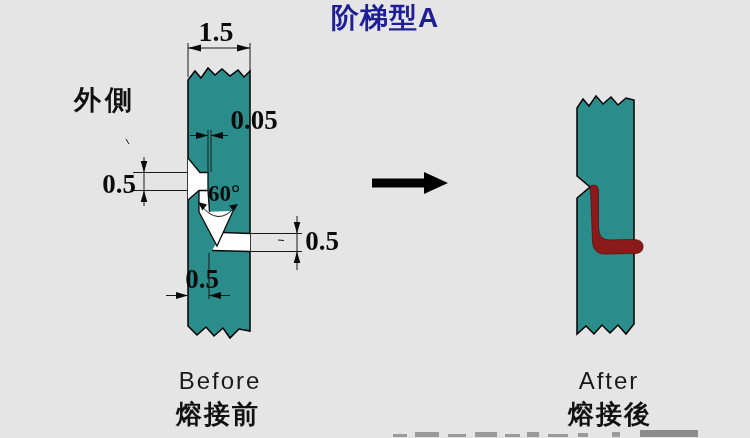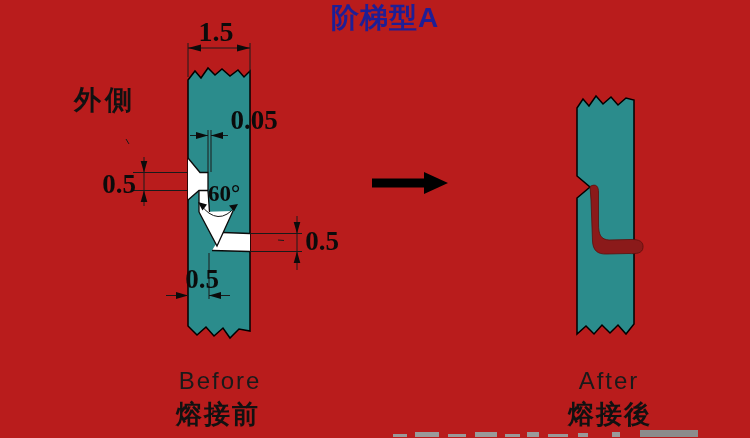--- a/index.html
+++ b/index.html
@@ -1,16 +1,16 @@
 <!DOCTYPE html>
 <html><head>
 <meta charset="utf-8">
 <style>
   html,body{margin:0;padding:0;background:#fff;}
-  .stage{position:relative;width:750px;height:438px;background:#b91c1c;overflow:hidden;
+  .stage{position:relative;width:750px;height:438px;background:#e5e5e5;overflow:hidden;
          font-family:"Liberation Sans",sans-serif;}
   svg{display:block;}
   text{user-select:none;}
   .dim{font-family:"Liberation Serif",serif;font-weight:bold;fill:#0b0b0b;}
   .cjk{font-family:"Liberation Sans",sans-serif;fill:#111;}
   .lbl{font-family:"Liberation Sans",sans-serif;fill:#1a1a1a;}
   .thin{stroke:#1a1a1a;stroke-width:1;fill:none;}
   .med{stroke:#0b0b0b;stroke-width:1.3;fill:none;}
   .outline{stroke:#000;stroke-width:1.5;}
   .arrhead{fill:#0b0b0b;stroke:none;}

